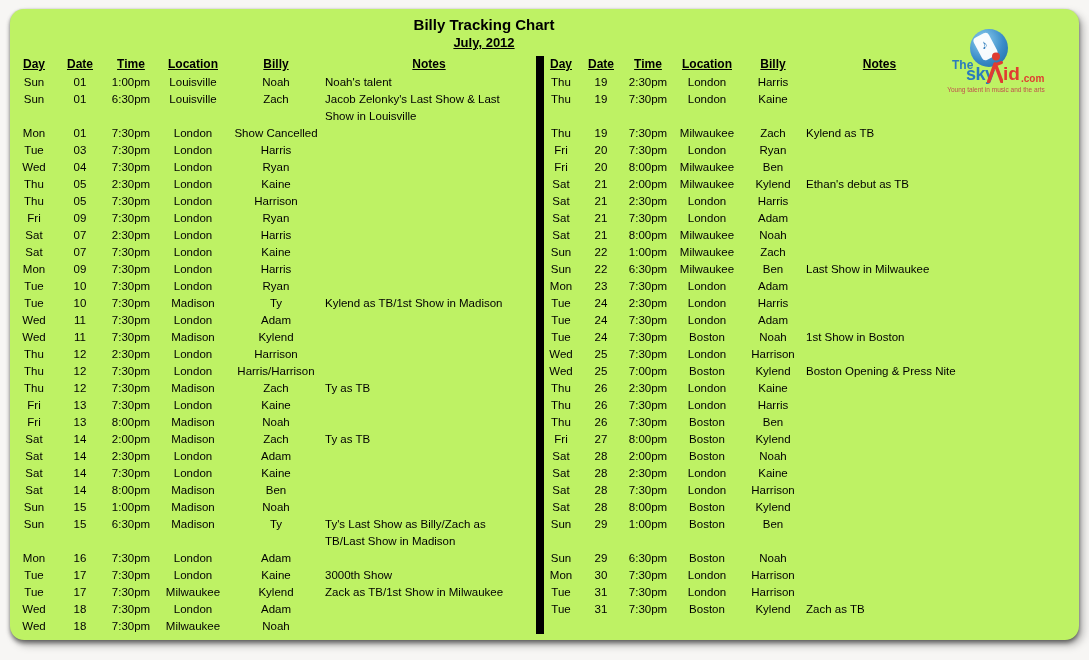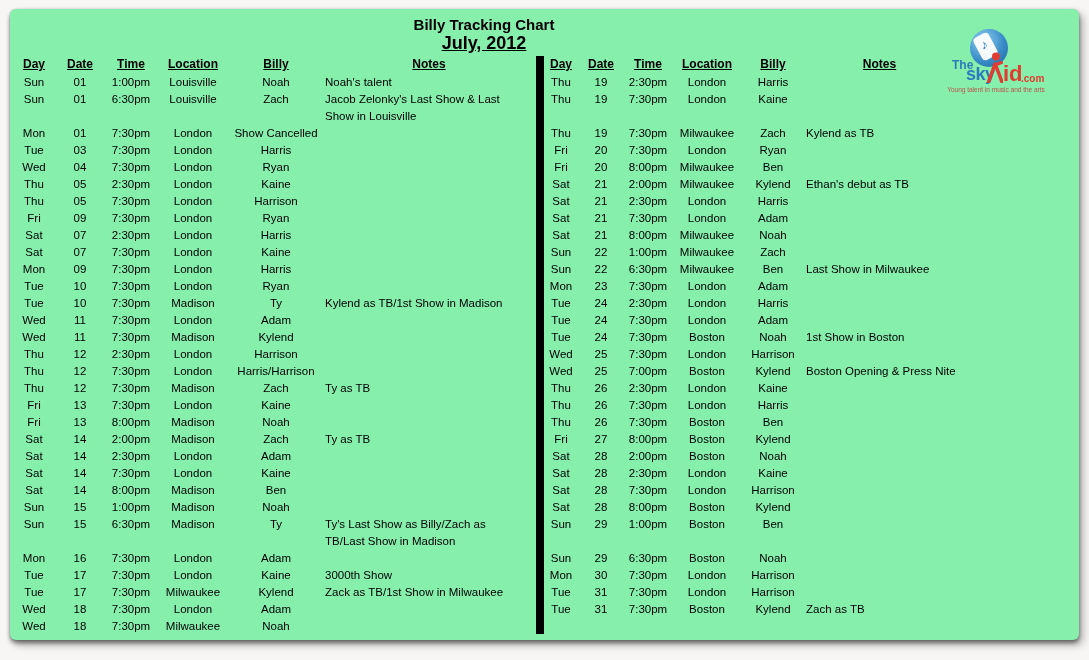--- a/index.html
+++ b/index.html
@@ -4,26 +4,26 @@
 <style>
   html,body{margin:0;padding:0;}
   body{
     width:1089px;height:660px;overflow:hidden;position:relative;
     background:#f7f6f4;
     font-family:"Liberation Sans","DejaVu Sans",sans-serif;
     color:#000;
   }
   .page{
     position:absolute;left:10px;top:9px;width:1069px;height:631px;
-    background:#86efac;border-radius:6px;
+    background:#bef264;border-radius:14px;
     box-shadow:0 3px 4px rgba(0,0,0,0.45), 4px 5px 9px rgba(0,0,0,0.28), 0 0 2px rgba(0,0,0,0.15);
   }
   .title-wrap{position:absolute;left:0;top:7px;width:948px;text-align:center;}
   .doc-title{font-size:15px;font-weight:bold;margin:0;line-height:18px;}
-  .doc-subtitle{font-size:18px;font-weight:bold;text-decoration:underline;margin:1px 0 0 0;line-height:16px;}
+  .doc-subtitle{font-size:13px;font-weight:bold;text-decoration:underline;margin:1px 0 0 0;line-height:16px;}
 
   .divider{position:absolute;left:526px;top:47px;width:8px;height:578px;background:#000;}
 
   table.tbl{position:absolute;top:47px;border-collapse:collapse;table-layout:fixed;font-size:11.5px;}
   table.tbl-left{left:4px;width:522px;}
   table.tbl-right{left:536px;width:411px;}
   .tbl th{
     font-weight:bold;font-size:12px;text-decoration:underline;
     padding:0;height:18px;line-height:16px;text-align:center;vertical-align:top;white-space:nowrap;margin-top:32px;
   }
@@ -45,21 +45,21 @@
     position:absolute;left:47px;top:11px;width:17px;height:25px;background:#ffffff;
     border-radius:4px;transform:rotate(-28deg);opacity:.95;
   }
   .logo-note{
     position:absolute;left:51px;top:15px;font-size:13px;color:#2b7bbd;
     transform:rotate(-18deg);line-height:13px;
   }
   .logo-the{position:absolute;left:22px;top:37px;font-size:12px;font-weight:bold;color:#2b7bbd;line-height:10px;}
   .logo-sky{position:absolute;left:36px;top:42px;font-size:18px;font-weight:bold;color:#2b7bbd;letter-spacing:-0.5px;line-height:18px;}
   .logo-figure{position:absolute;left:57px;top:29px;width:16px;height:31px;}
-  .logo-id{position:absolute;left:73px;top:42px;font-size:22px;font-weight:bold;color:#e03c31;line-height:18px;}
+  .logo-id{position:absolute;left:73px;top:42px;font-size:19px;font-weight:bold;color:#e03c31;line-height:18px;}
   .logo-com{position:absolute;left:91px;top:51px;font-size:10px;font-weight:bold;color:#e03c31;line-height:10px;}
   .logo-tagline{
     position:absolute;left:10px;top:63px;width:112px;text-align:center;
     font-size:6.5px;color:#c0504d;white-space:nowrap;line-height:7px;
   }
 </style>
 </head>
 <body>
 
 <div class="page">

